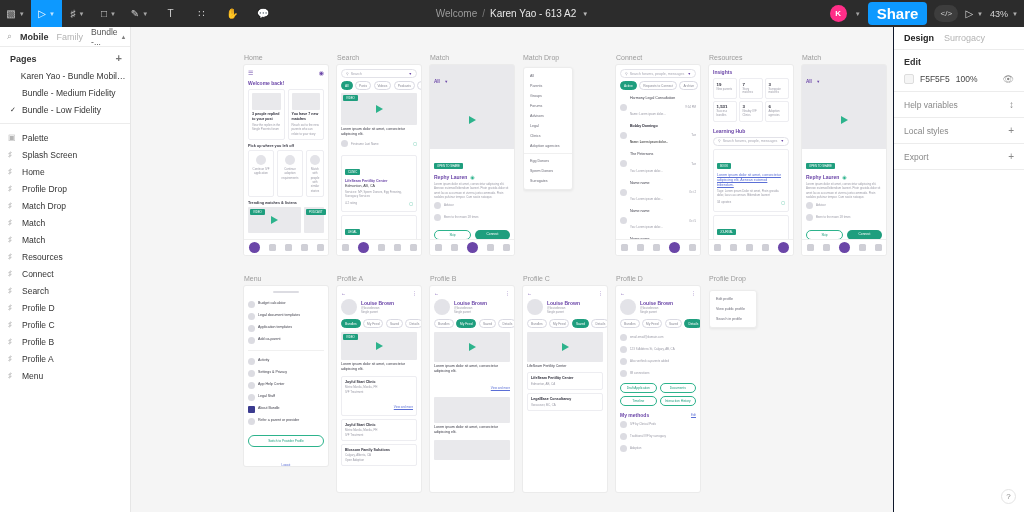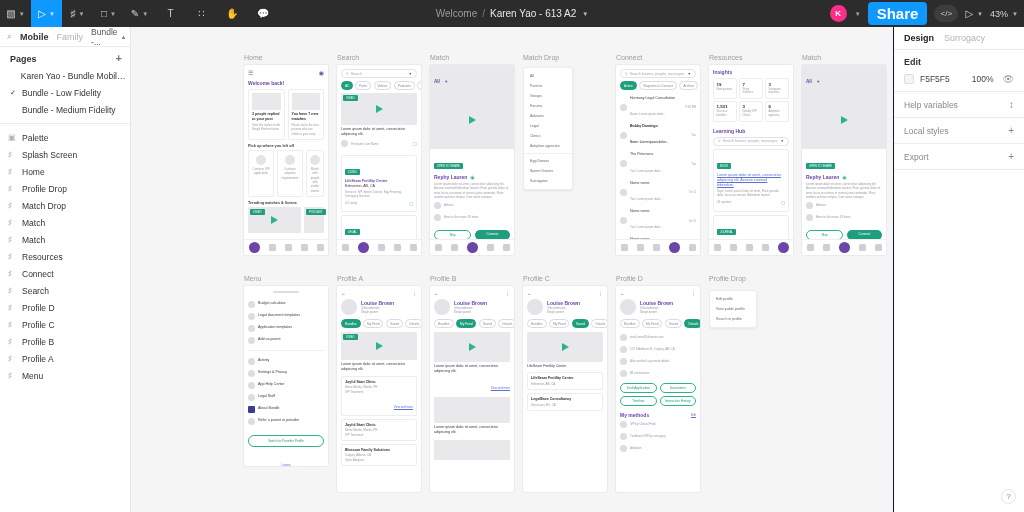--- a/index.html
+++ b/index.html
@@ -91,21 +91,21 @@
   }
   .r-tabs .t { color: #b3b3b3; }
   .r-tabs .t.sel { color: #222; font-weight: bold; }
   .r-sec { padding: 7px 10px; border-bottom: 1px solid #ececec; }
   .r-sec h4 { font-size: 9px; color: #333; margin-bottom: 7px; }
   .r-color { display: flex; align-items: center; font-size: 8.5px; color: #444; }
   .swatch {
     width: 10px; height: 10px; background: #f5f5f5;
     border: 1px solid #ddd; border-radius: 2px; margin-right: 6px;
   }
-  .r-color .pct { margin-left: 22px; }
+  .r-color .pct { margin-left: 6px; }
   .r-color .eye { margin-left: auto; color: #888; font-size: 9px; }
   .r-row {
     height: 26px; display: flex; align-items: center; justify-content: space-between;
     padding: 0 10px; font-size: 8.5px; color: #888; border-bottom: 1px solid #ececec;
   }
   .r-row .act { color: #888; font-size: 10px; }
 
   
   .canvas {
     position: absolute; top: 27px; left: 131px; width: 762px; height: 485px;
@@ -270,26 +270,26 @@
   <div class="pages-head">
     <span>Pages</span>
     <span class="plus">+</span>
   </div>
 
   <div class="page-row">
     <span class="chk"></span>
     <span class="nm">Karen Yao - Bundle Mobile App ...</span>
   </div>
   <div class="page-row">
+    <span class="chk"></span>
+    <span class="nm">Bundle - Medium Fidelity</span>
+  </div>
+  <div class="page-row">
     <span class="chk">✓</span>
     <span class="nm">Bundle - Low Fidelity</span>
-  </div>
-  <div class="page-row">
-    <span class="chk"></span>
-    <span class="nm">Bundle - Medium Fidelity</span>
   </div>
 
   <div class="divider"></div>
 
   <div class="layer-row">
     <span class="ic">▣</span>
     <span>Palette</span>
   </div>
   <div class="layer-row">
     <span class="ic">♯</span>

